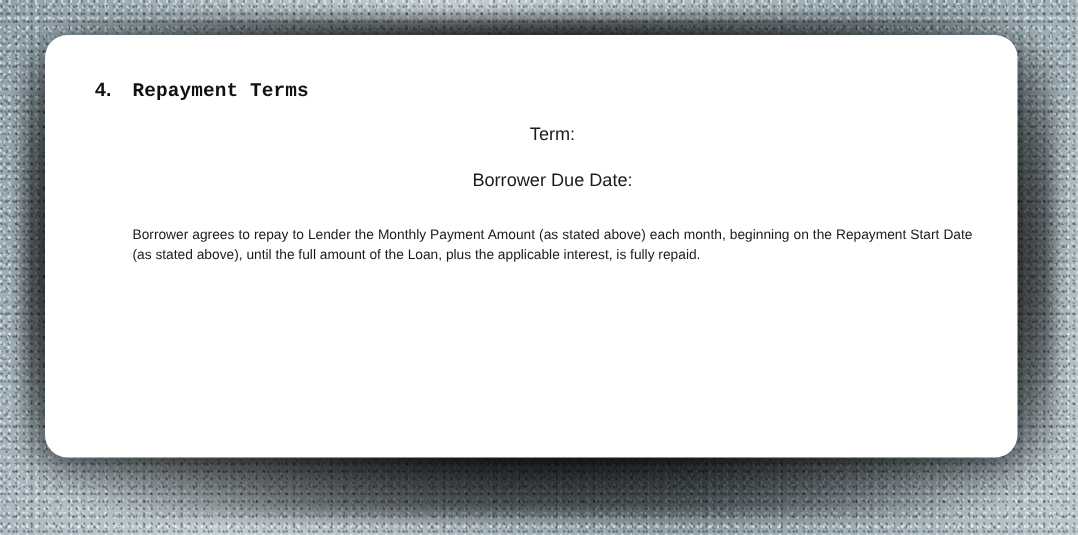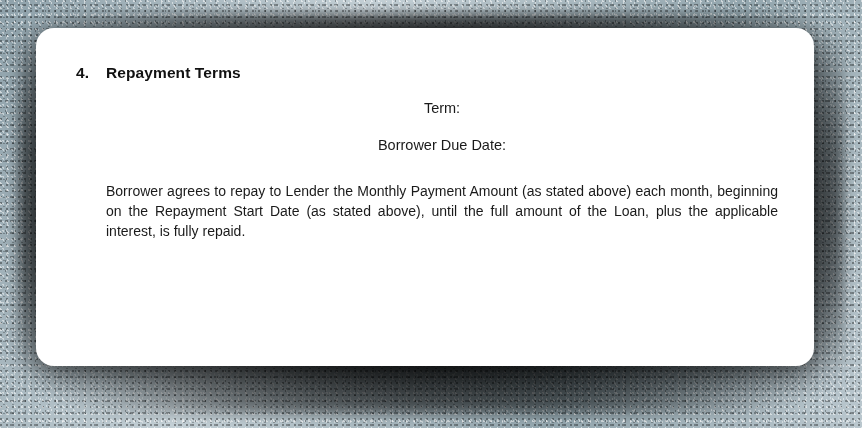--- a/index.html
+++ b/index.html
@@ -73,37 +73,38 @@
     color: #111;
     letter-spacing: 0.1px;
   }
   .section-number {
     width: 30px;
     flex: 0 0 30px;
     font-weight: bold;
   }
   .section-title {
     font-weight: bold;
+    font-family: Liberation Mono, monospace;
   }
 
   .body-block {
     margin-left: 30px;
     margin-top: 18px;
   }
 
   .field-line {
     font-size: 14.5px;
     color: #1a1a1a;
     margin-bottom: 20px;
     line-height: 1.2;
     text-align: center;
   }
 
   .paragraph {
-    font-size: 14px;
+    font-size: 11px;
     color: #1a1a1a;
     line-height: 1.45;
     text-align: justify;
     width: 672px;
     margin-top: 26px;
   }
 </style>
 </head>
 <body>
 

